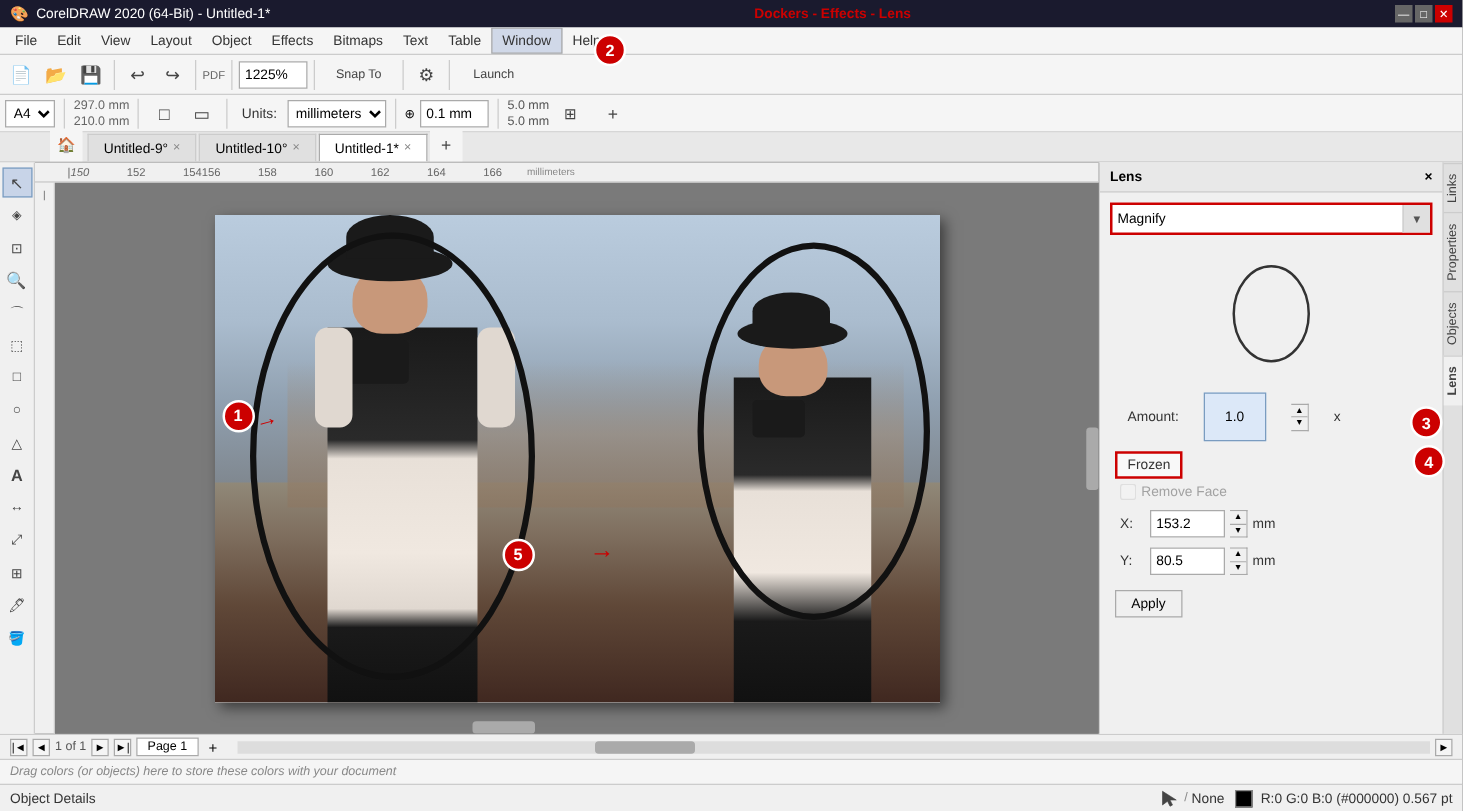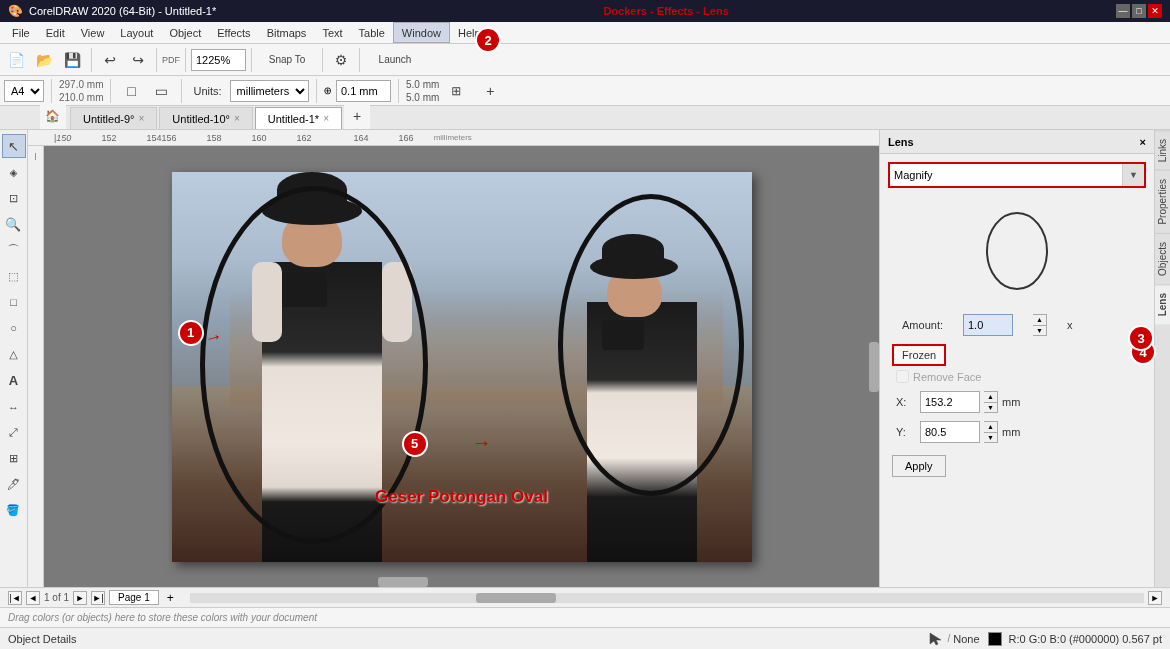--- a/index.html
+++ b/index.html
@@ -206,24 +206,24 @@
 
     
     .amount-row {
       display: flex;
       align-items: center;
       gap: 20px;
     }
     .amount-label { font-size: 11px; color: #333; width: 55px; text-align: right; }
     .amount-input {
       width: 50px;
-      height: 22px;
+      height: 39px;
       border: 1px solid #7a9cc0;
       background: #dce8f8;
-      padding: 0 4px;
+      padding: 0 16px;
       font-size: 11px;
     }
     .amount-spin {
       display: flex;
       flex-direction: column;
       width: 14px;
       height: 22px;
       border: 1px solid #aaa;
       border-left: none;
       cursor: pointer;
@@ -569,21 +569,21 @@
 
     <div style="height:16px; background:#f0f0f0; border-bottom:1px solid #ccc; display:flex; align-items:center; padding-left:16px; font-size:9px; color:#666; position:absolute; top:0; left:0; right:0; z-index:10;">
       <span style="margin-left:10px;">|</span>
       <span style="font-style:italic;">150</span>
       <span style="margin-left:30px;">152</span>
       <span style="margin-left:30px;">154</span>
       <span style="">156</span>
       <span style="margin-left:30px;">158</span>
       <span style="margin-left:30px;">160</span>
       <span style="margin-left:30px;">162</span>
-      <span style="margin-left:42px;">164</span>
+      <span style="margin-left:30px;">164</span>
       <span style="margin-left:30px;">166</span>
       <span style="margin-left:20px; font-size:8px; color:#888;">millimeters</span>
     </div>
 
     <div style="width:16px; background:#f0f0f0; border-right:1px solid #ccc; position:absolute; top:16px; left:0; bottom:0; z-index:10; font-size:8px; color:#666; display:flex; flex-direction:column; align-items:center; padding-top:5px;">
       <span>|</span>
     </div>
 
     <div style="position:absolute; top:16px; left:16px; right:0; bottom:0; background:#7a7a7a; overflow:hidden;">
 
@@ -626,21 +626,20 @@
           <div class="oval-shape oval-shape-2" style="right:8px; top:22px; width:186px; height:302px; border:5px solid #111111; border-radius:50%; position:absolute; z-index:12; pointer-events:none;"></div>
 
           <div class="step-circle" style="position:absolute; top:148px; left:6px; z-index:30;">1</div>
 
           <div style="position:absolute; top:153px; left:32px; color:#cc0000; font-size:18px; font-weight:bold; z-index:30; transform:rotate(-15deg);">→</div>
 
           <div class="step-circle" style="position:absolute; bottom:105px; left:50%; transform:translateX(-60px); z-index:30;">5</div>
 
           <div style="position:absolute; bottom:110px; left:50%; transform:translateX(10px); color:#cc0000; font-size:20px; font-weight:bold; z-index:30;">→</div>
 
-          <div style="position:absolute; bottom:55px; left:50%; transform:translateX(-50%); color:#cc0000; font-size:17px; font-weight:bold; z-index:30; white-space:nowrap; text-shadow:1px 1px 2px rgba(255,255,255,0.8);">Geser Potongan Oval</div>
 
         </div>
 
         <div style="position:absolute; right:0; top:50%; width:10px; height:50px; background:#aaa; border-radius:3px; transform:translateY(-50%);"></div>
 
         <div style="position:absolute; bottom:0; left:40%; width:50px; height:10px; background:#aaa; border-radius:3px;"></div>
       </div>
     </div>
   </div>
 

